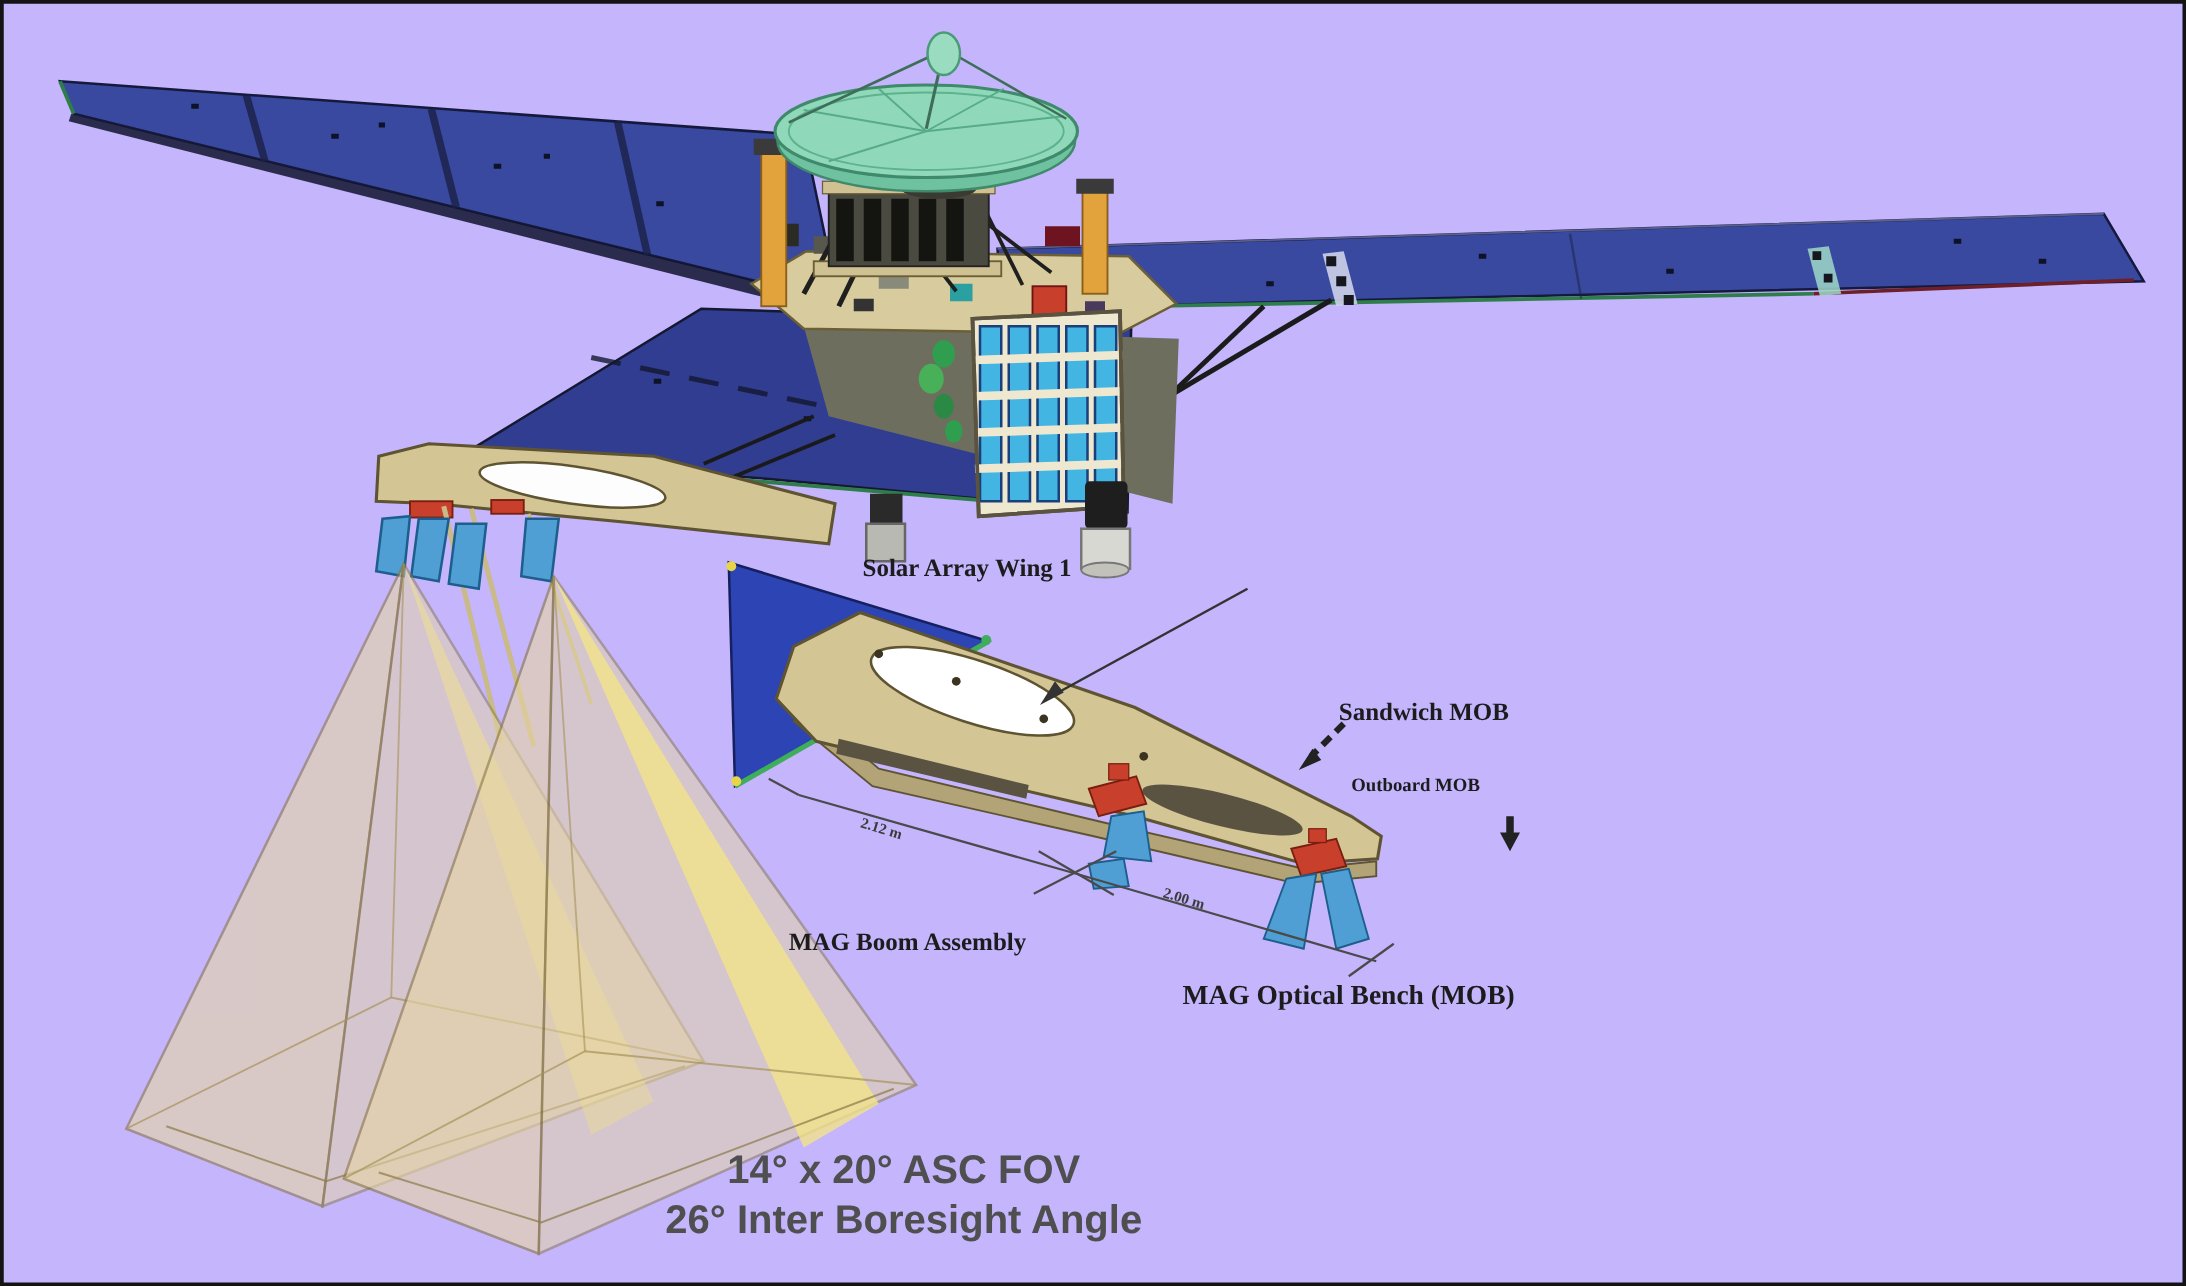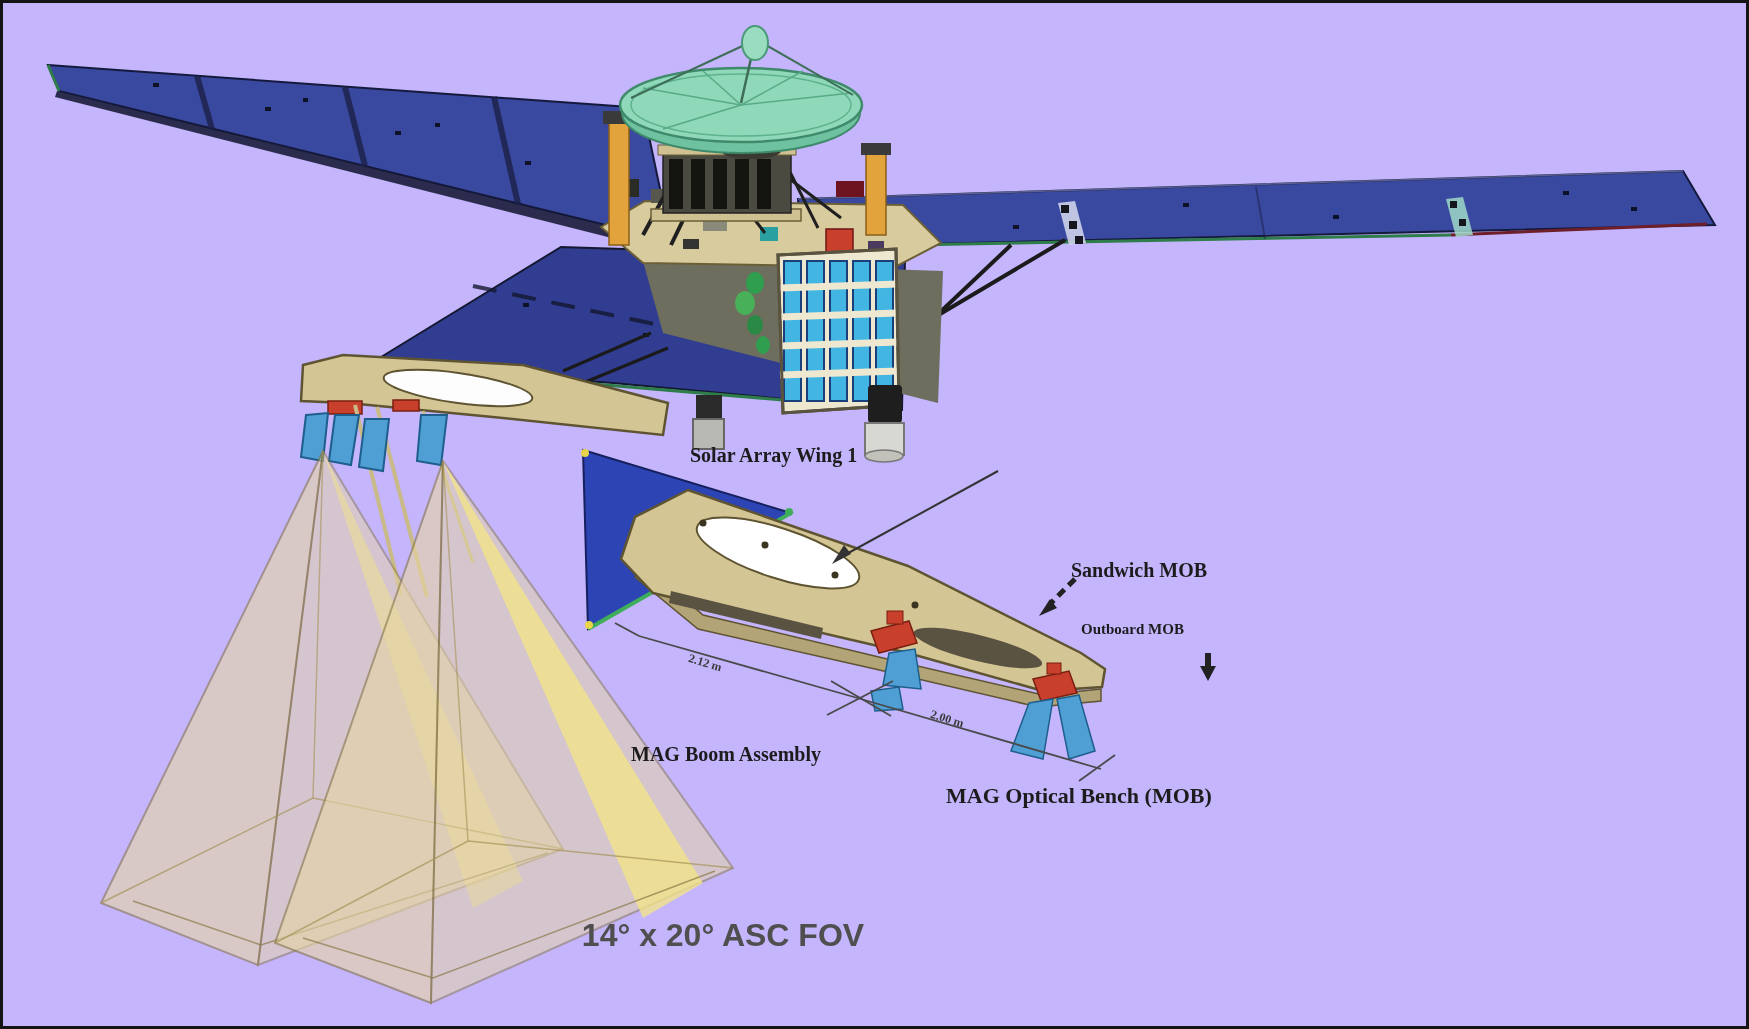--- a/index.html
+++ b/index.html
@@ -230,14 +230,15 @@
 <div class="lbl serif" style="left:628px;top:740px;font-size:20px;">MAG Boom Assembly</div>
 
 <div class="lbl serif" style="left:903px;top:780px;font-size:22px;margin-left:40px;">MAG Optical Bench (MOB)</div>
 
 <div class="lbl dim" style="left:688px;top:648px;transform:rotate(17deg);">2.12 m</div>
 
 <div class="lbl dim" style="left:930px;top:704px;transform:rotate(17deg);">2.00 m</div>
 
 <div class="lbl sans fovtxt" style="left:420px;top:912px;width:600px;font-size:32px;">
   <div>14° x 20° ASC FOV</div>
+  <div>26° Inter Boresight Angle</div>
 </div>
 </div>
 
 </body></html>

